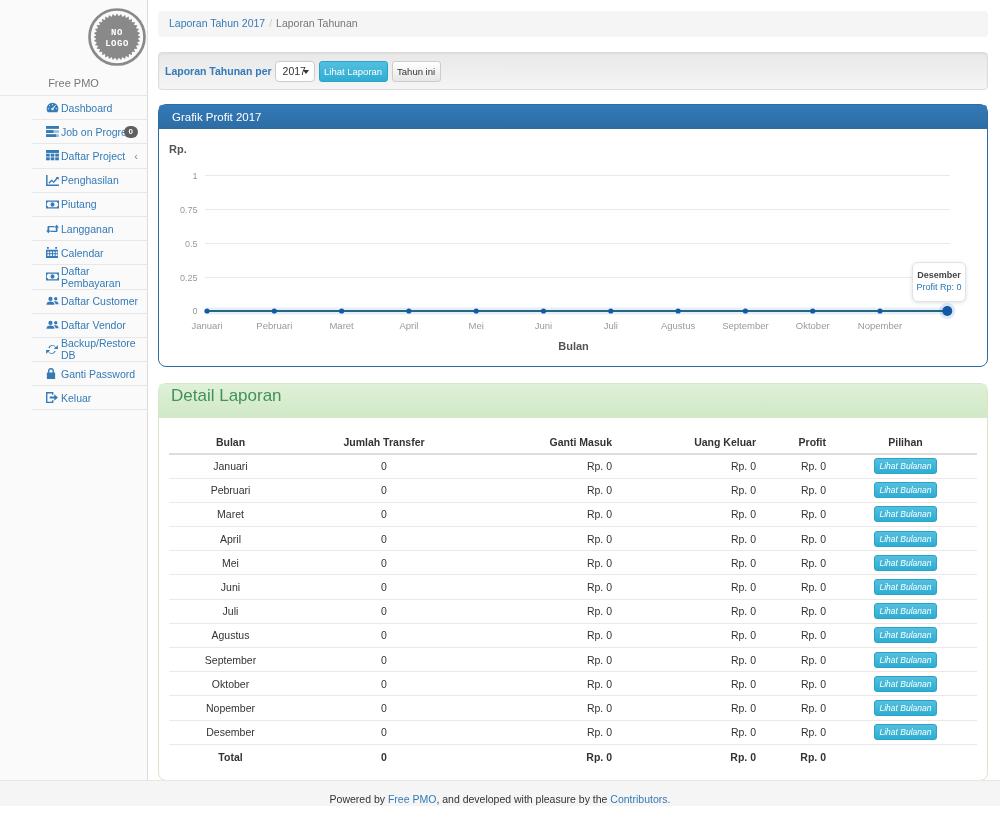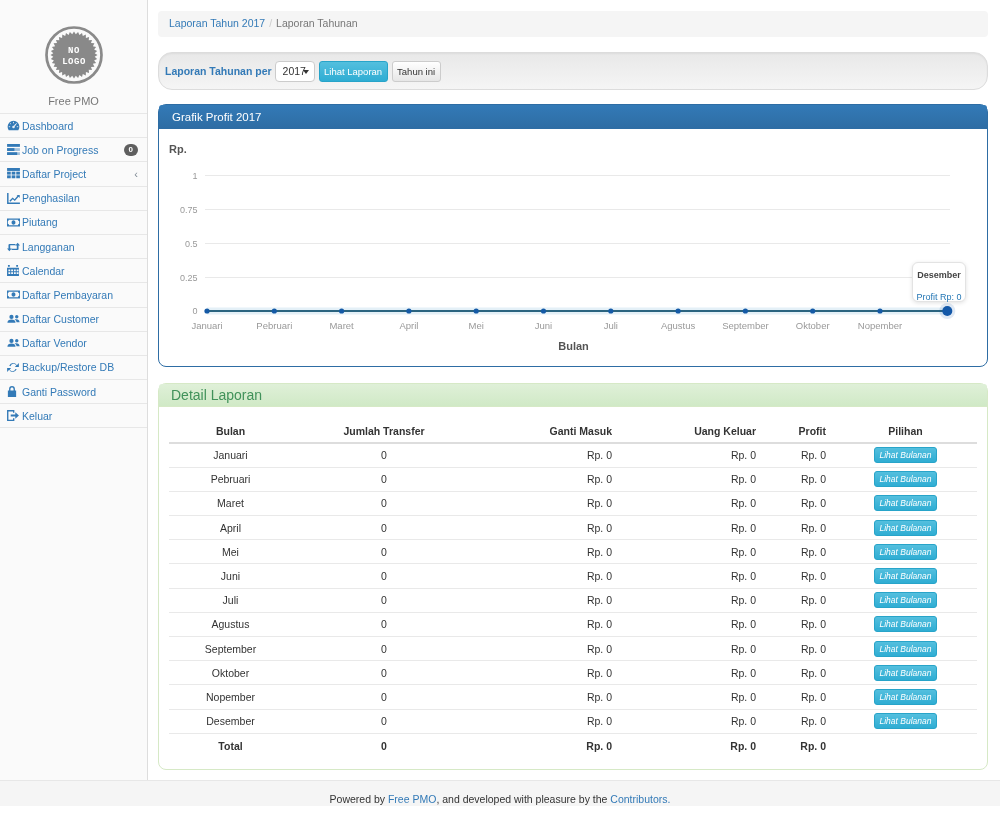--- a/index.html
+++ b/index.html
@@ -1,47 +1,47 @@
 <!DOCTYPE html>
 <html><head>
 <meta charset="utf-8">
 <style>
 * { margin:0; padding:0; box-sizing:border-box; }
 body { width:1000px; height:819px; background:#fff; font-family:"Liberation Sans", sans-serif; position:relative; overflow:hidden; }
 a { text-decoration:none; color:#337ab7; }
 
 .sidebar { position:absolute; left:0; top:0; width:148px; height:780px; background:#fafafa; border-right:1px solid #ddd; }
-.logo-wrap { text-align:center; padding-top:25px; }
+.logo-wrap { text-align:right; padding-top:7px; }
 .brand { text-align:center; font-size:11px; color:#777; margin-top:6px; }
 .menu { list-style:none; margin-top:6px; border-top:1px solid #e7e7e7; }
-.menu li { height:24.2px; display:flex; align-items:center; padding-left:7px; border-bottom:1px solid #e7e7e7; position:relative; font-size:10.5px; color:#337ab7; }
+.menu li { height:24.2px; display:flex; align-items:center; padding-left:14px; border-bottom:1px solid #e7e7e7; position:relative; font-size:10.5px; color:#337ab7;margin-left:32px; }
 .menu li .ic { width:13px; height:12px; display:inline-flex; align-items:center; margin-right:2px; flex:none; }
 .badge0 { position:absolute; right:9px; top:50%; margin-top:-6px; background:#5f5f5f; color:#fff; font-size:8px; font-weight:bold; border-radius:7px; padding:0 5px; height:12px; line-height:12px; }
 .chev { position:absolute; right:9px; color:#808b96; font-size:11px; }
 
 .content { position:absolute; left:148px; top:0; width:852px; }
 .breadcrumb { margin:11px 12px 0 10px; height:26px; background:#f5f5f5; border-radius:4px; padding:6px 11px; font-size:10.5px; color:#777; }
 .breadcrumb .sep { color:#ccc; padding:0 4px; }
-.well { margin:15px 12px 0 10px; height:38px; background:linear-gradient(to bottom,#e8e8e8 0,#f5f5f5 100%); border:1px solid #dcdcdc; border-radius:14px; padding:8px 6px; display:flex; align-items:center; box-shadow:inset 0 1px 2px rgba(0,0,0,.05); }
+.well { margin:15px 12px 0 10px; height:38px; background:linear-gradient(to bottom,#e8e8e8 0,#f5f5f5 100%); border:1px solid #dcdcdc; border-radius:4px; padding:8px 6px; display:flex; align-items:center; box-shadow:inset 0 1px 2px rgba(0,0,0,.05); }
 .well .lbl { font-weight:bold; font-size:10.5px; color:#337ab7; margin-right:3px; }
 .sel { width:40px; height:21px; background:#fff; border:1px solid #ccc; border-radius:4px; font-size:10.5px; color:#333; display:flex; align-items:center; padding-left:7px; position:relative; }
 .sel .car { position:absolute; right:5px; top:8px; width:0; height:0; border-left:3.5px solid transparent; border-right:3.5px solid transparent; border-top:4px solid #333; }
 .btn { height:21px; border-radius:3px; font-size:9.5px; display:inline-flex; align-items:center; justify-content:center; }
 .btn-info { width:69px; margin-left:4px; color:#fff; background:linear-gradient(to bottom,#54bfde 0,#2fadd3 100%); border:1px solid #28a4c9; }
 .btn-default { width:49px; margin-left:4px; color:#333; background:linear-gradient(to bottom,#fff 0,#e6e6e6 100%); border:1px solid #ccc; }
 
 .panel { margin:0 12px 0 10px; border-radius:8px; background:#fff; }
 .panel-primary { margin-top:14px; border:1px solid #2e6da4; }
 .panel-primary .hd { height:24px; line-height:24px; padding-left:13px; color:#fff; font-size:11.5px; background:linear-gradient(to bottom,#337ab7 0,#2e6da4 100%); border-bottom:1px solid #2e6da4; border-radius:3px 3px 0 0; }
 .panel-success { margin-top:16px; border:1px solid #d6e9c6; }
-.panel-success .hd { height:23px; line-height:23px; padding-left:12px; color:#41925a; font-size:14px; background:linear-gradient(to bottom,#dff0d8 0,#d0e9c6 100%); border-bottom:1px solid #d6e9c6; border-radius:3px 3px 0 0; }
+.panel-success .hd { height:34px; line-height:23px; padding-left:12px; color:#41925a; font-size:17px; background:linear-gradient(to bottom,#dff0d8 0,#d0e9c6 100%); border-bottom:1px solid #d6e9c6; border-radius:3px 3px 0 0; }
 .chart-body { height:237px; position:relative; }
 .tooltip { position:absolute; left:753px; top:133px; width:54px; height:40px; background:#fff; border:1px solid #e3e3e3; border-radius:6px; box-shadow:0 1px 4px rgba(0,0,0,.12); text-align:center; font-size:9px; }
 .tooltip .t1 { font-weight:bold; color:#444; margin-top:7px; }
-.tooltip .t2 { color:#2577b5; margin-top:12px; }
+.tooltip .t2 { color:#2577b5; margin-top:2px; }
 
 .tbl-body { padding:12px 10px 12px 10px; }
 table { width:100%; border-collapse:collapse; table-layout:fixed; }
 th { font-size:10.5px; color:#333; height:24px; border-bottom:2px solid #ddd; font-weight:bold; padding:0 8px; }
 td { font-size:10.5px; color:#333; height:24.2px; border-bottom:1px solid #e9e9e9; padding:0 8px; }
 tr.total td { border-bottom:none; font-weight:bold; }
 .tc { text-align:center; } .tr { text-align:right; }
 .btn-xs { display:inline-block; width:63px; height:16px; line-height:15px; border-radius:3px; color:#fff; font-size:8.5px; text-align:center; background:linear-gradient(to bottom,#54bfde 0,#2fadd3 100%); border:1px solid #28a4c9; vertical-align:middle;font-style:italic; }
 
 .footer { position:absolute; left:0; top:780px; width:1000px; height:26px; background:#f5f5f5; border-top:1px solid #e7e7e7; text-align:center; font-size:10.5px; color:#333; padding-top:12px; }

